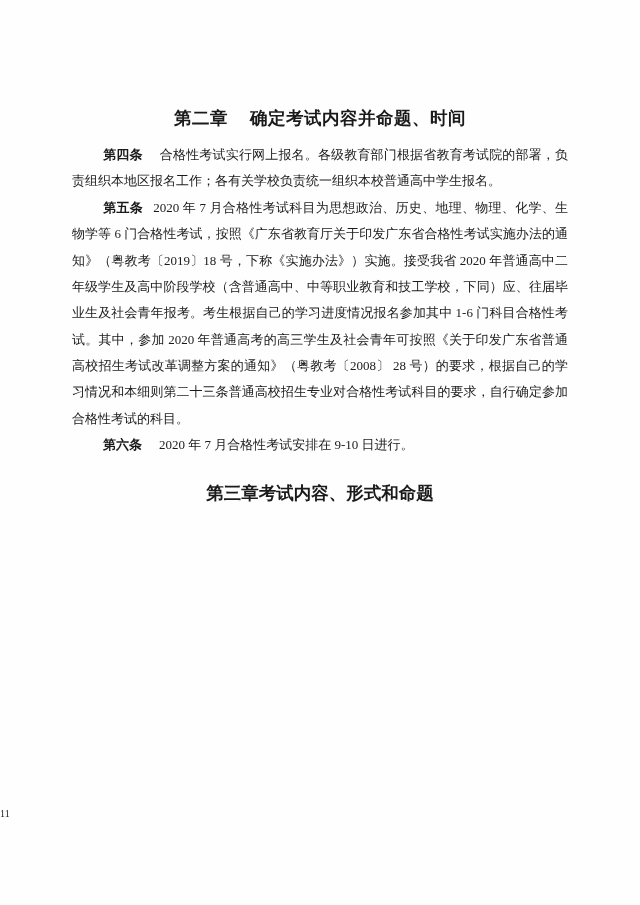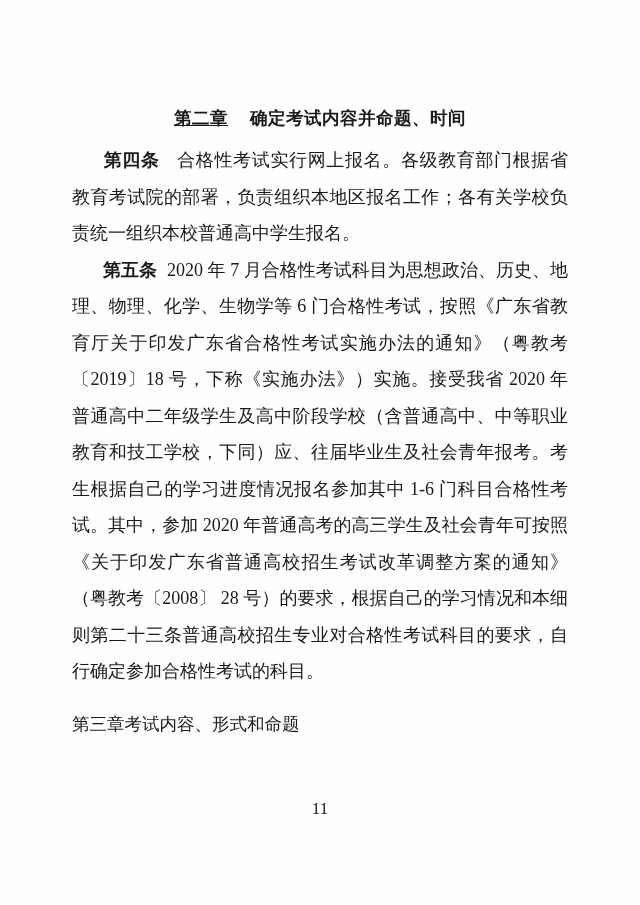--- a/index.html
+++ b/index.html
@@ -25,24 +25,23 @@
   .heading {
     text-align: center;
     font-size: 17.5px;
     font-weight: bold;
     letter-spacing: 0.5px;
     margin: 0 0 10px 0;
     line-height: 1.6;
   }
   .heading .chapter-label {
     margin-right: 22px;
-    text-decoration: underline;
   }
   .para {
-    font-size: 18px;
+    font-size: 13px;
     line-height: 2.03;
     text-align: justify;
     text-justify: inter-ideograph;
     margin: 0;
     text-indent: 0;
   }
   .para .indent {
     display: inline-block;
     width: 31px;
   }
@@ -54,33 +53,32 @@
     width: 10px;
   }
   .gap-md {
     display: inline-block;
     width: 17px;
   }
   .section-gap {
     height: 16px;
   }
   .heading-2 {
-    text-align: left;
+    text-align: center;
     font-size: 17.5px;
-    font-weight: normal;
+    font-weight: bold;
     margin: 4px 0 8px 0;
     line-height: 1.6;
   }
   .folio {
     position: absolute;
     bottom: 86px;
     left: 0;
     width: 100%;
-    text-align: center;
-    font-size: 17px;
+    font-size: 10px;
     color: #222;
     font-family: "Liberation Serif", serif;
   }
 </style>
 </head>
 <body>
 
 <div class="page">
 
   <div class="heading">
@@ -88,20 +86,23 @@
   </div>
 
   <p class="para">
     <span class="indent"></span><span class="art">第四条</span><span class="gap-md"></span><span>合格性考试实行网上报名。各级教育部门根据省教育考试院的部署，负责组织本地区报名工作；各有关学校负责统一组织本校普通高中学生报名。</span>
   </p>
 
   <p class="para">
     <span class="indent"></span><span class="art">第五条</span><span class="gap-sm"></span><span>2020 年 7 月合格性考试科目为思想政治、历史、地理、物理、化学、生物学等 6 门合格性考试，按照《广东省教育厅关于印发广东省合格性考试实施办法的通知》（粤教考〔2019〕18 号，下称《实施办法》）实施。接受我省 2020 年普通高中二年级学生及高中阶段学校（含普通高中、中等职业教育和技工学校，下同）应、往届毕业生及社会青年报考。考生根据自己的学习进度情况报名参加其中 1-6 门科目合格性考试。其中，参加 2020 年普通高考的高三学生及社会青年可按照《关于印发广东省普通高校招生考试改革调整方案的通知》（粤教考〔2008〕 28 号）的要求，根据自己的学习情况和本细则第二十三条普通高校招生专业对合格性考试科目的要求，自行确定参加合格性考试的科目。</span>
   </p>
 
+  <p class="para">
+    <span class="indent"></span><span class="art">第六条</span><span class="gap-md"></span><span>2020 年 7 月合格性考试安排在 9-10 日进行。</span>
+  </p>
 
   <div class="section-gap"></div>
 
   <div class="heading-2">
     <span class="chapter-label">第三章</span><span>考试内容、形式和命题</span>
   </div>
 
 
   <div class="folio">11</div>
 

